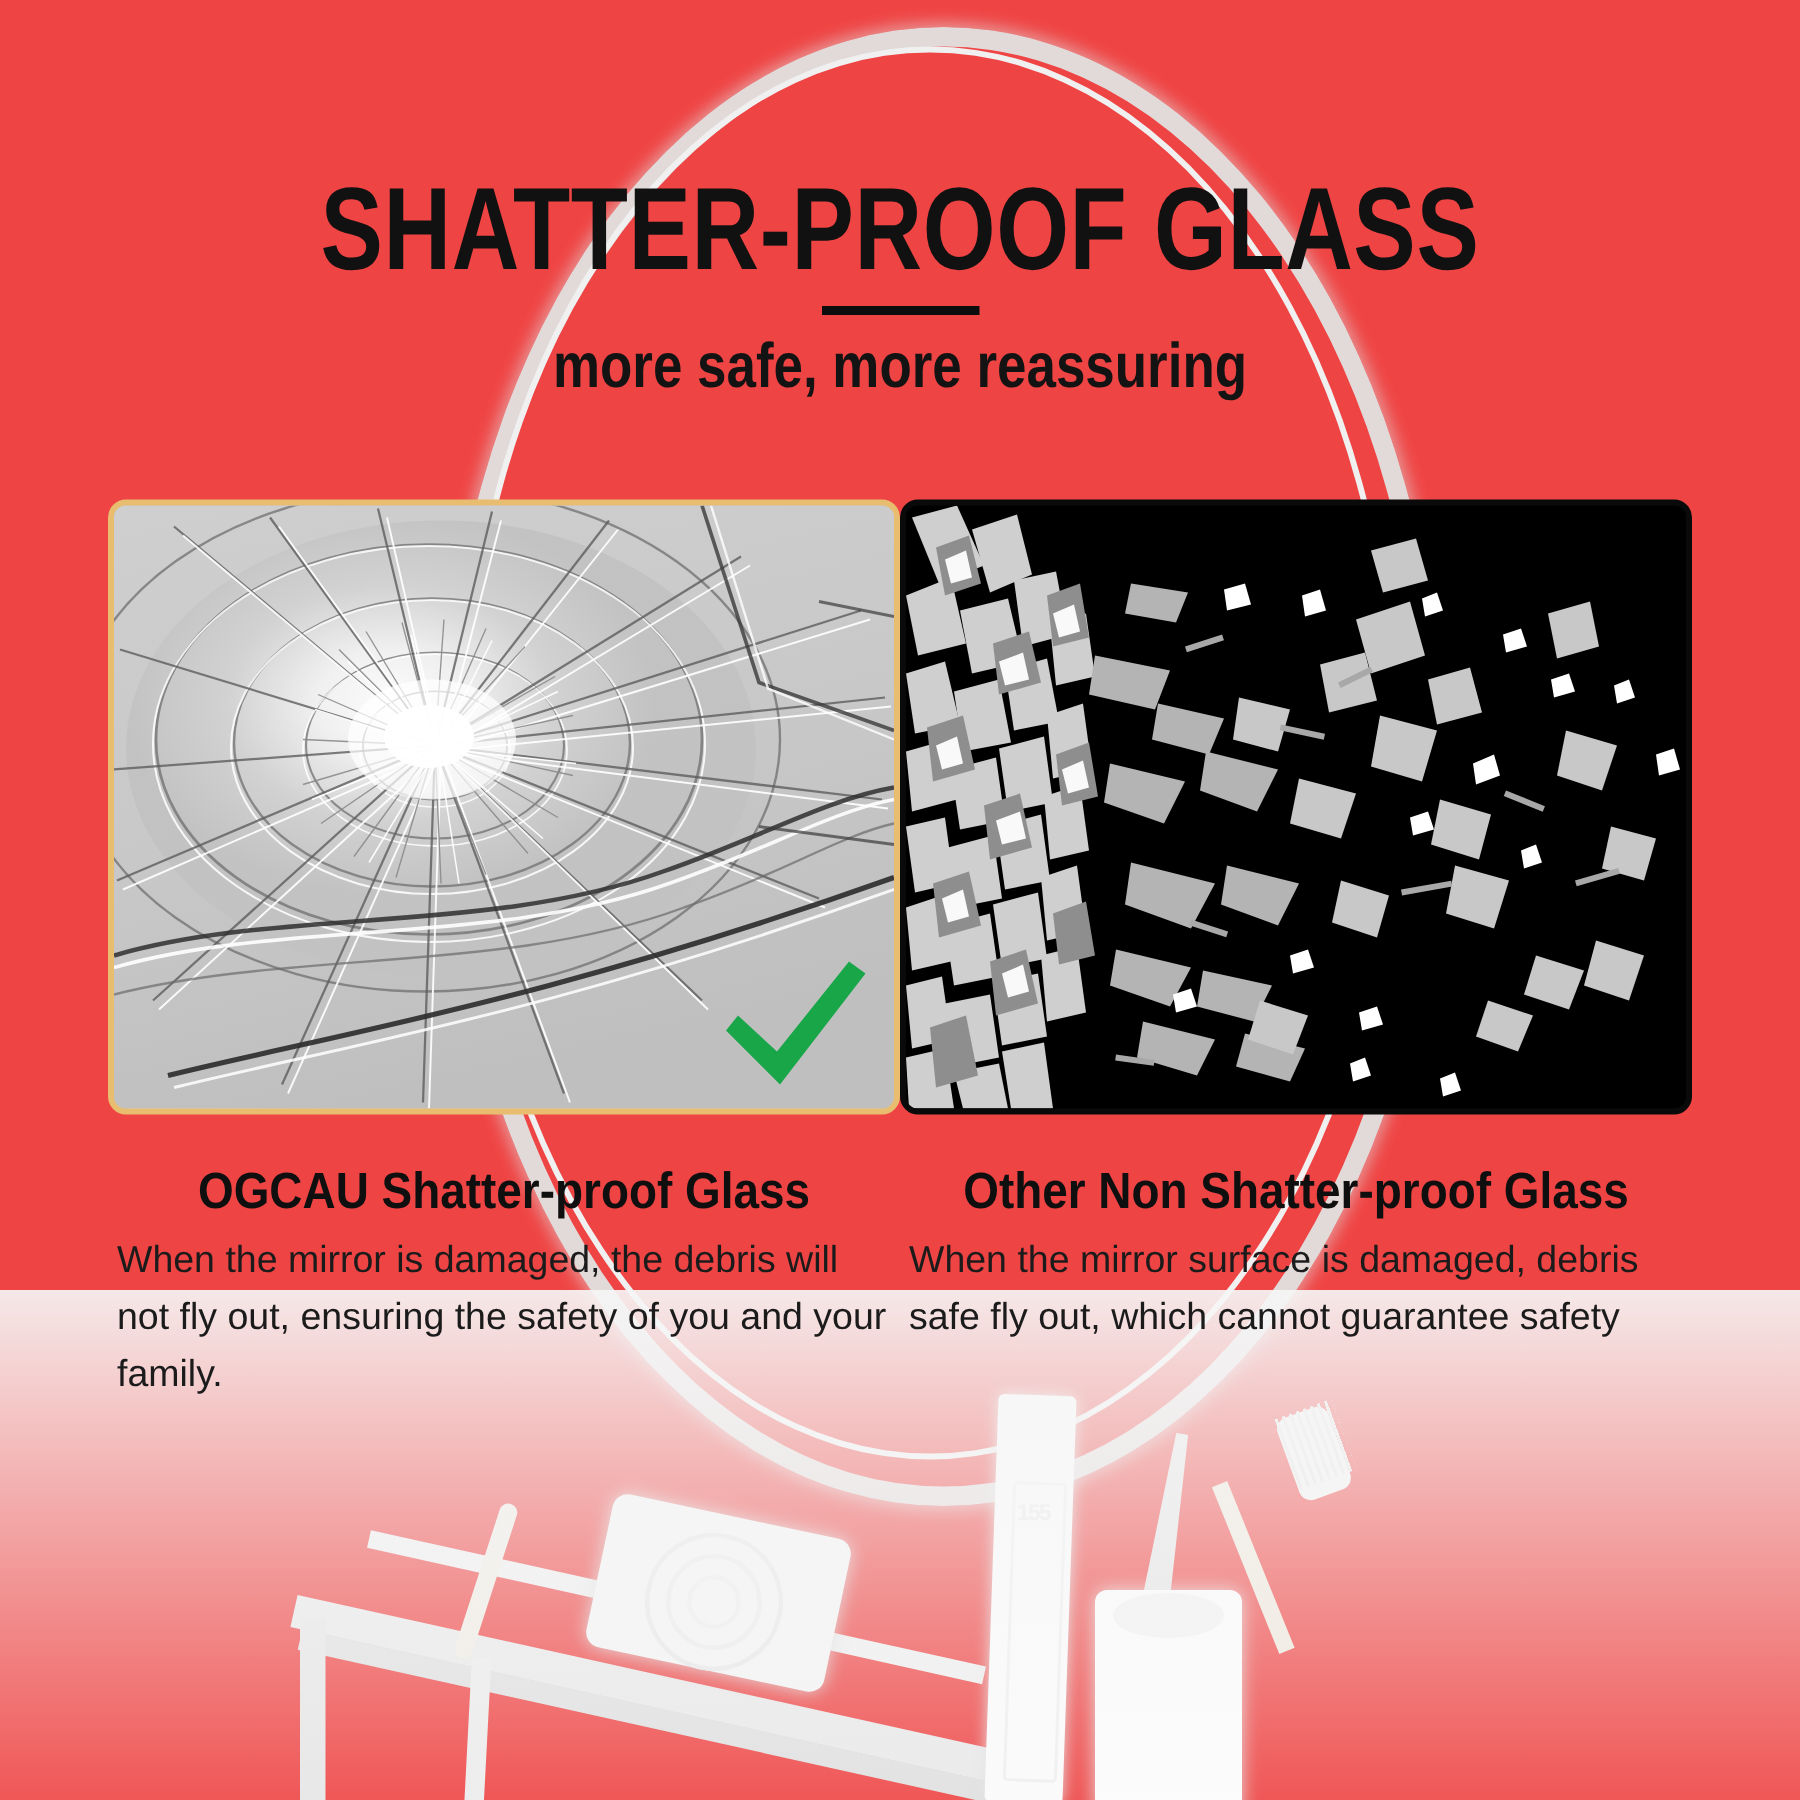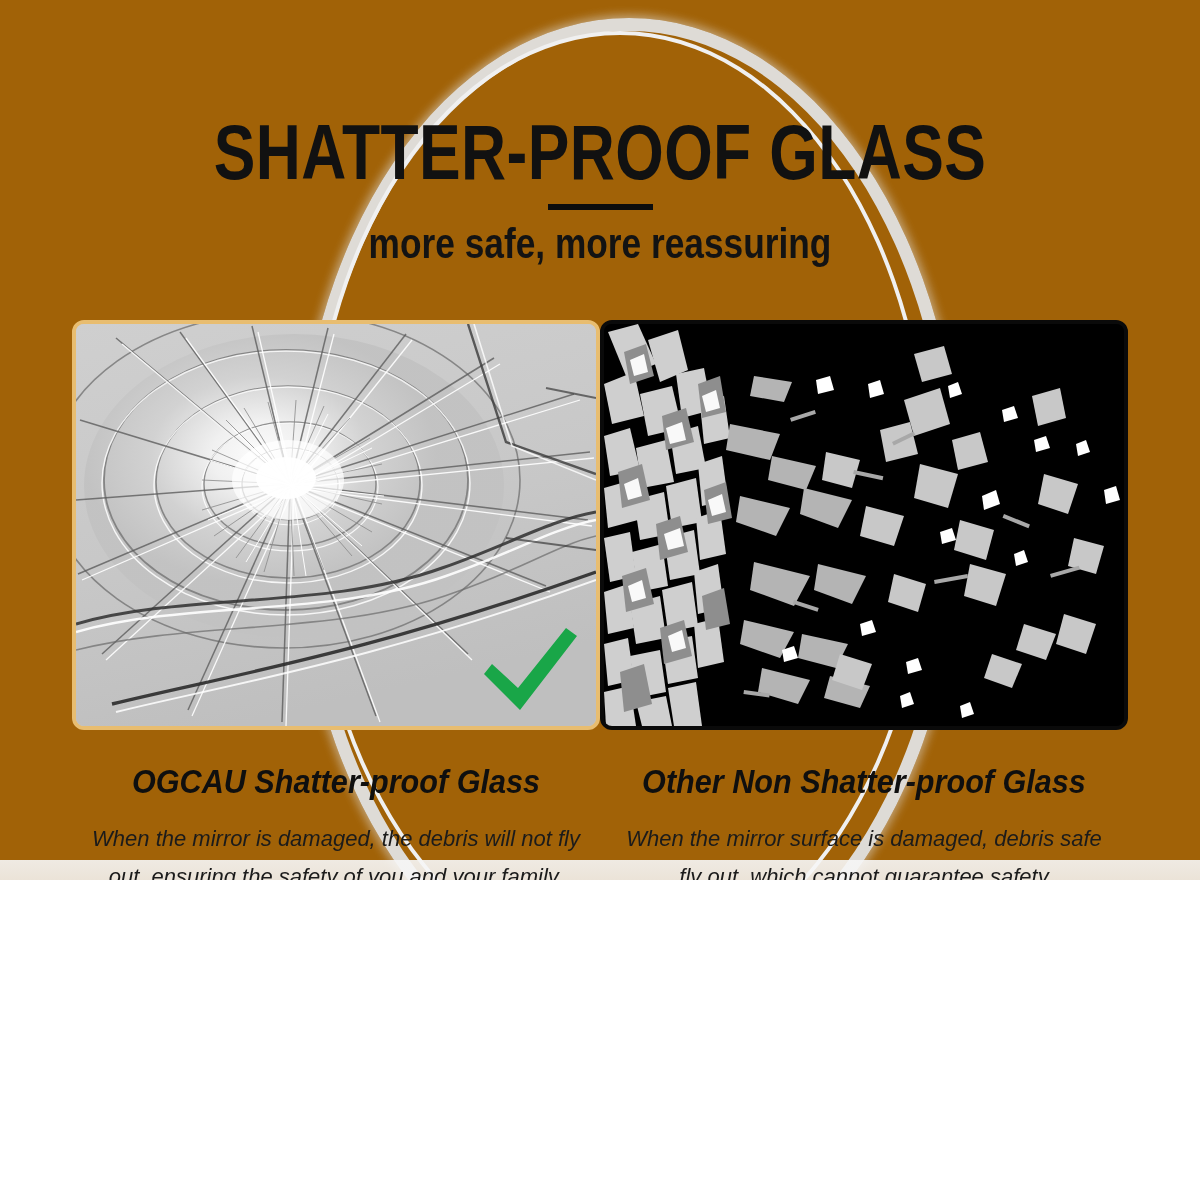--- a/index.html
+++ b/index.html
@@ -5,23 +5,23 @@
 <style>
   html, body {
     margin: 0;
     padding: 0;
     background: #ffffff;
   }
 
   #infographic {
     position: relative;
     width: 1200px;
-    height: 880px;
+    height: 1200px;
     overflow: hidden;
-    background: #a16207;
+    background: #ef4444;
     font-family: "Liberation Sans", "DejaVu Sans", sans-serif;
     -webkit-font-smoothing: antialiased;
   }
 
   
   .bg-layer {
     position: absolute;
     inset: 0;
     pointer-events: none;
   }
@@ -289,25 +289,24 @@
     color: #131313;
     transform: scaleX(0.84);
     transform-origin: center top;
     white-space: nowrap;
   }
 
   
   .columns {
     position: absolute;
     left: 0;
-    top: 320px;
+    top: 333px;
     width: 1200px;
     display: flex;
     justify-content: center;
-    font-style: italic;
   }
   .column {
     width: 528px;
   }
 
   .panel {
     position: relative;
     width: 100%;
     height: 410px;
     border-radius: 12px;
@@ -343,25 +342,24 @@
     text-align: center;
     font-family: "Liberation Sans Narrow", "Liberation Sans", sans-serif;
     font-size: 34px;
     line-height: 38px;
     font-weight: bold;
     color: #0f0f0f;
     transform: scaleX(0.90);
     white-space: nowrap;
   }
   .caption-body {
-    margin: 12px;
+    margin: 0;
     padding: 8px 6px 0 6px;
-    text-align: center;
     font-family: "Liberation Sans", "DejaVu Sans", sans-serif;
-    font-size: 22px;
+    font-size: 25px;
     line-height: 38px;
     font-weight: normal;
     color: #1b1b1b;
   }
 </style>
 </head>
 <body>
 
 <div id="infographic">
 

